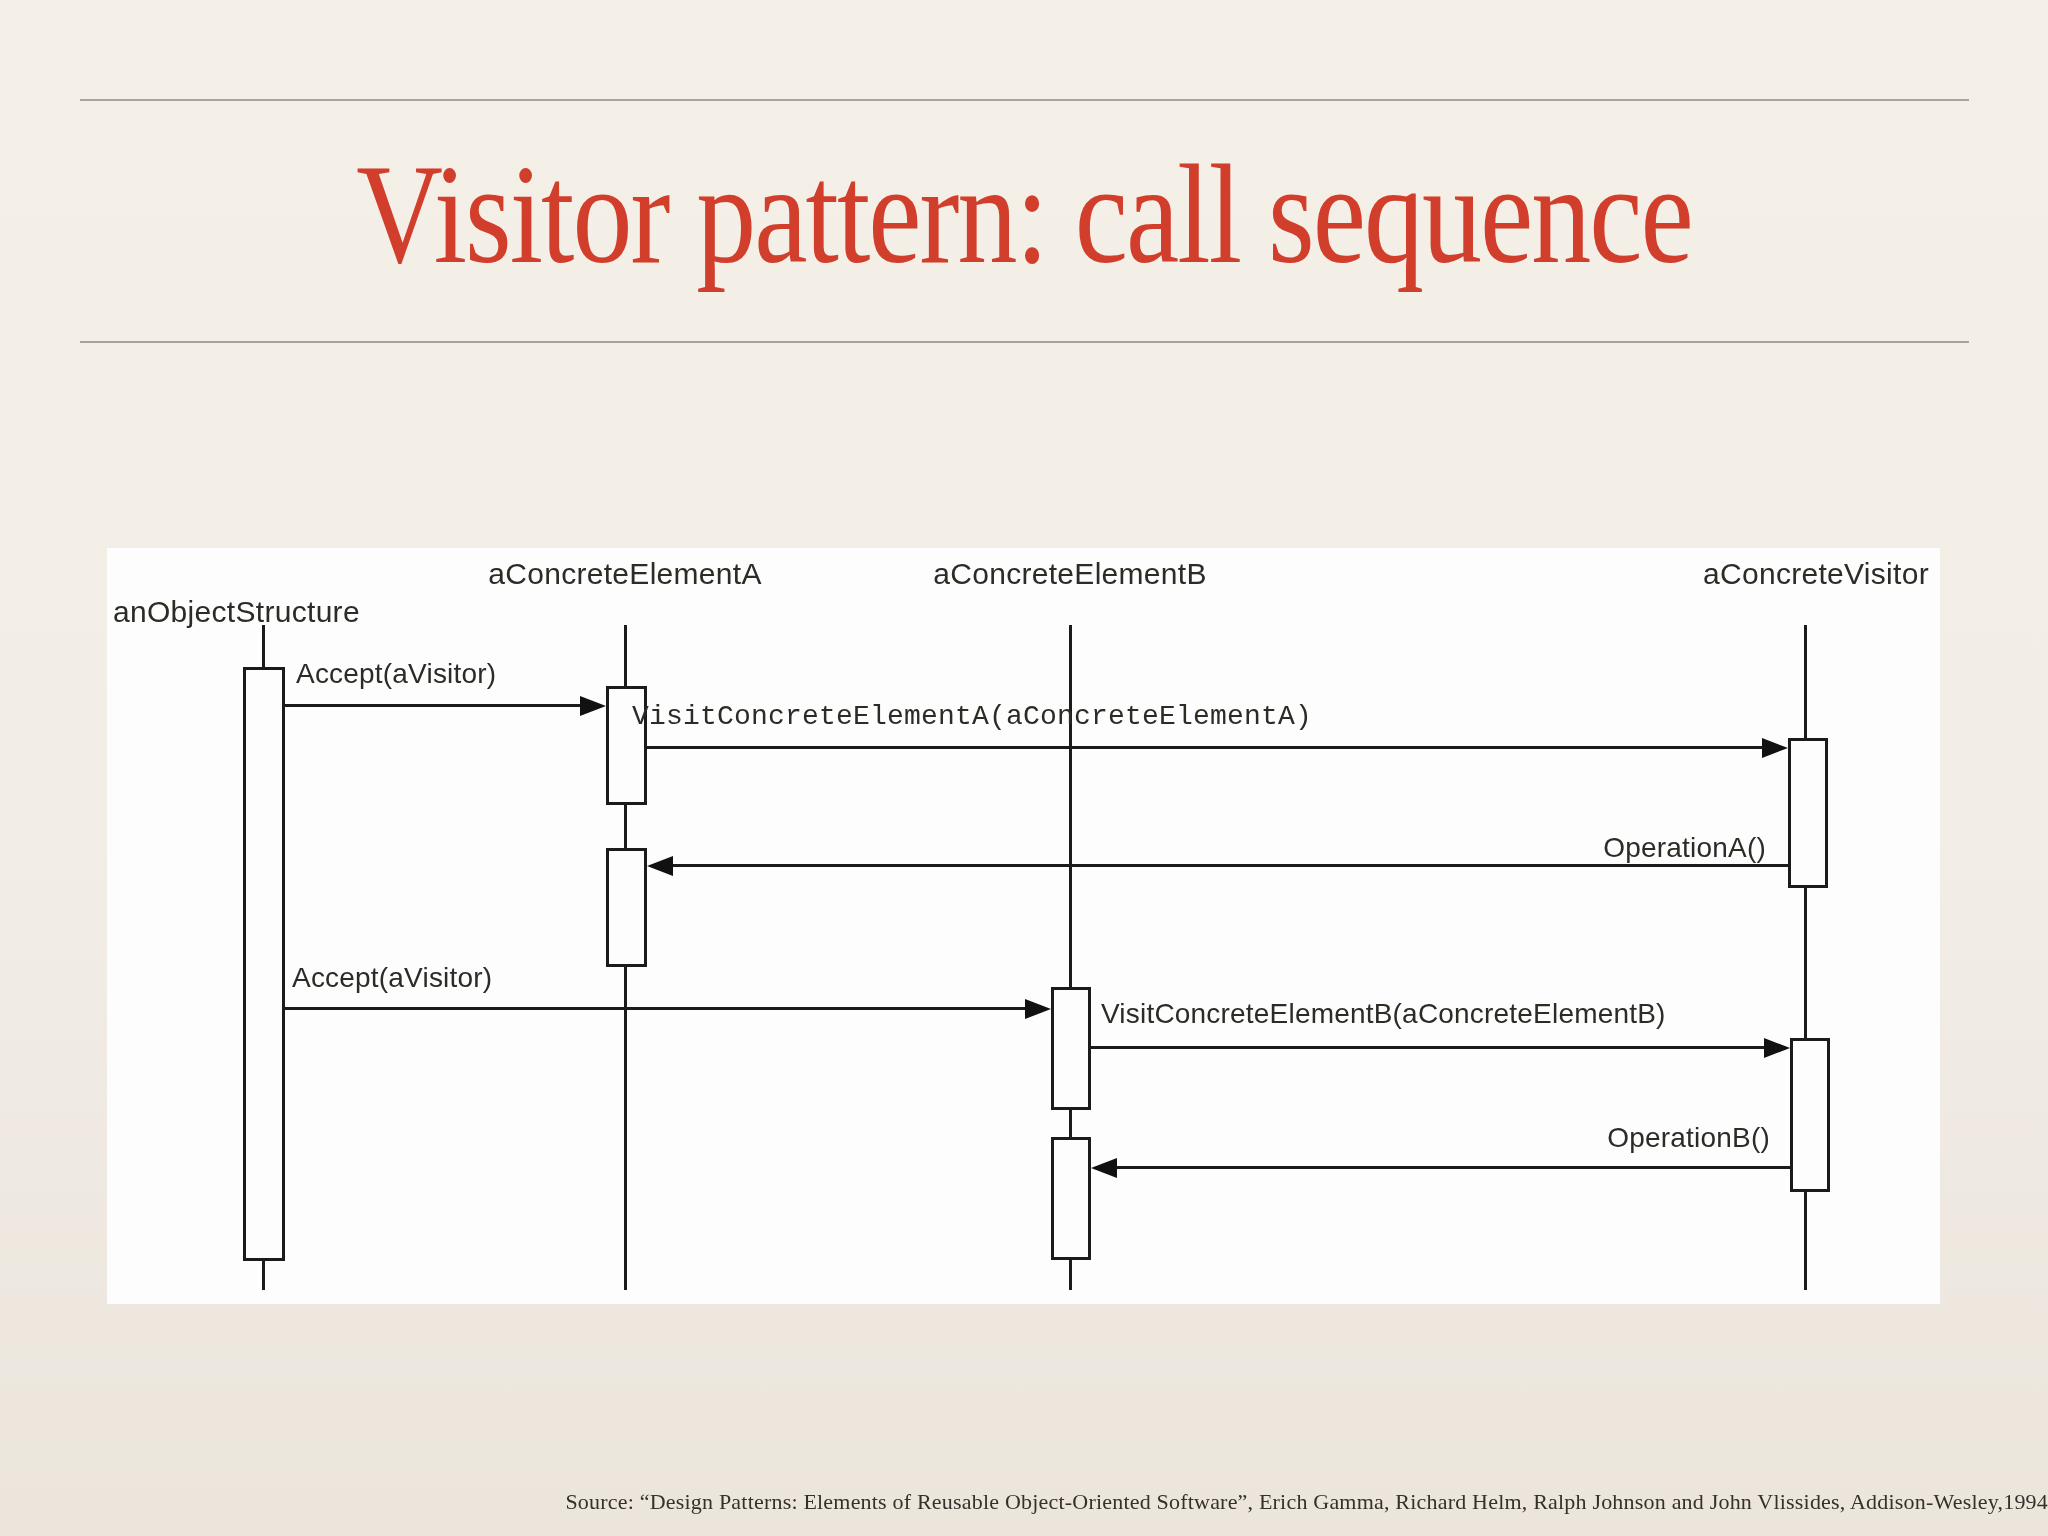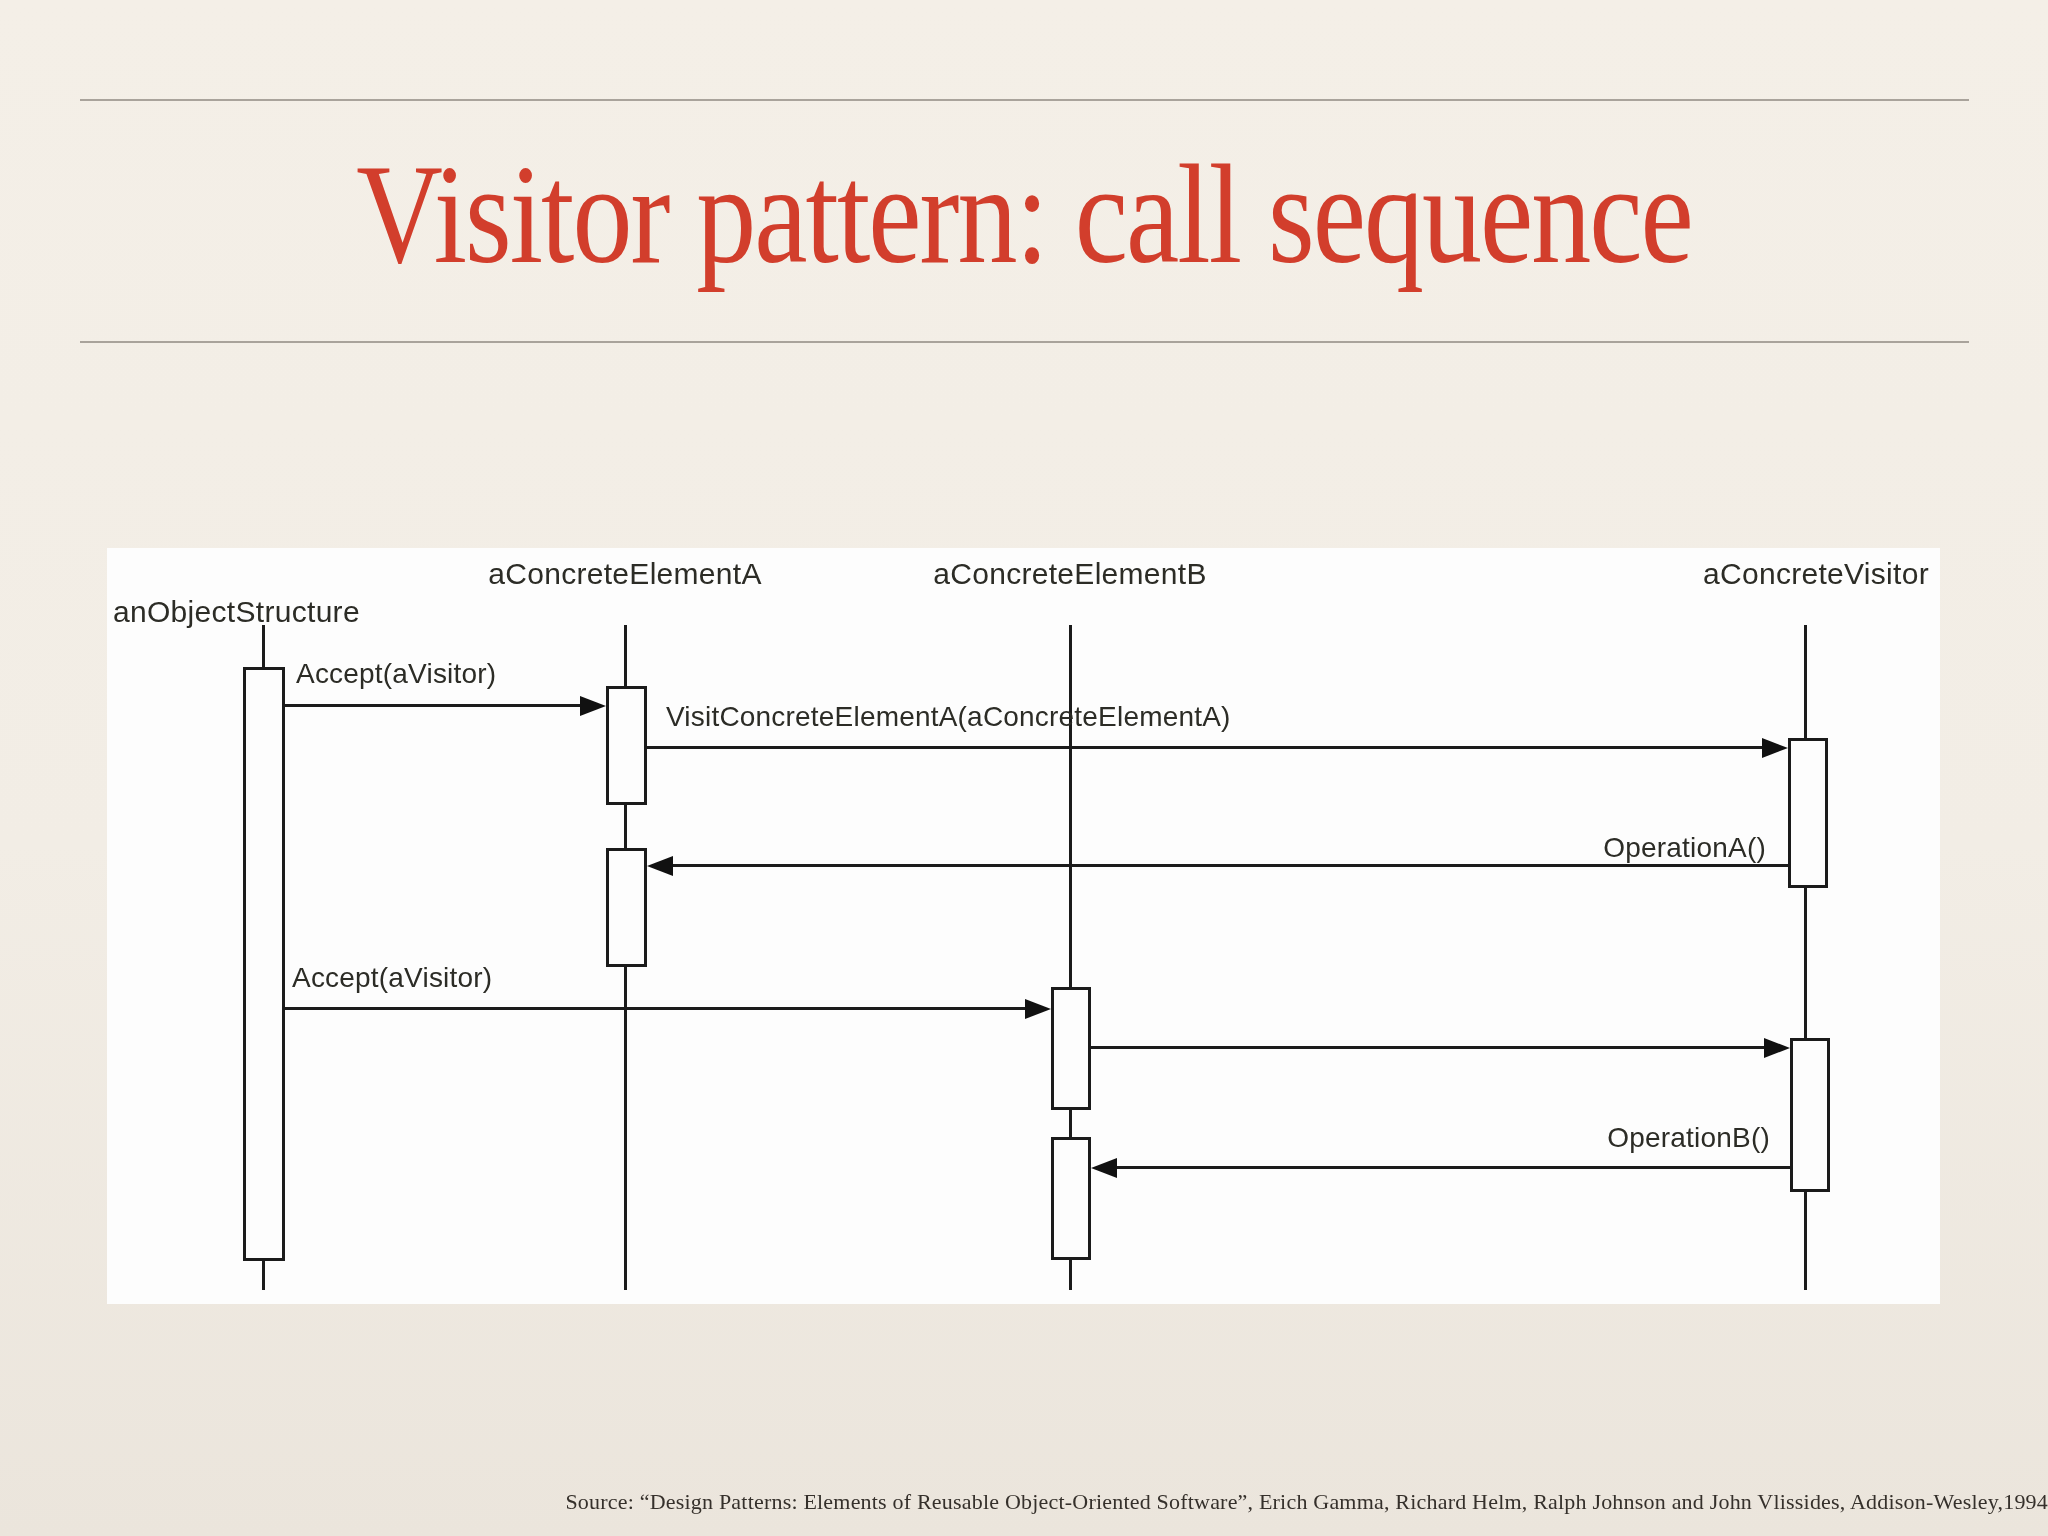--- a/index.html
+++ b/index.html
@@ -135,32 +135,33 @@
   <div class="activation" style="left:499px;  top:300px; width:41px; height:119px;"></div>
   <div class="activation" style="left:944px;  top:439px; width:40px; height:123px;"></div>
   <div class="activation" style="left:944px;  top:589px; width:40px; height:123px;"></div>
   <div class="activation" style="left:1681px; top:190px; width:40px; height:150px;"></div>
   <div class="activation" style="left:1683px; top:490px; width:40px; height:154px;"></div>
 
   <div class="msg-label" style="left:189px; top:108px;">Accept(aVisitor)</div>
   <div class="msg-line" style="left:178px; top:156px; width:299px;"></div>
   <div class="arrowhead arrow-right" style="left:473px; top:148px;"></div>
 
-  <div class="msg-label" style="left:559px; top:151px;">VisitConcreteElementA(aConcreteElementA)</div>
+  <div class="msg-label" style="left:525px; top:151px;font-family:Liberation Mono, monospace;">VisitConcreteElementA(aConcreteElementA)</div>
   <div class="msg-line" style="left:540px; top:198px; width:1115px;"></div>
   <div class="arrowhead arrow-right" style="left:1655px; top:190px;"></div>
 
   <div class="msg-label" style="right:174px; top:270px;margin-top:12px;">OperationA()</div>
   <div class="msg-line" style="left:566px; top:316px; width:1115px;"></div>
   <div class="arrowhead arrow-left" style="left:540px; top:308px;"></div>
 
   <div class="msg-label" style="left:185px; top:412px;">Accept(aVisitor)</div>
   <div class="msg-line" style="left:178px; top:459px; width:740px;"></div>
   <div class="arrowhead arrow-right" style="left:918px; top:451px;"></div>
 
+  <div class="msg-label" style="left:994px; top:448px;">VisitConcreteElementB(aConcreteElementB)</div>
   <div class="msg-line" style="left:984px; top:498px; width:677px;"></div>
   <div class="arrowhead arrow-right" style="left:1657px; top:490px;"></div>
 
   <div class="msg-label" style="right:170px; top:572px;">OperationB()</div>
   <div class="msg-line" style="left:1010px; top:618px; width:673px;"></div>
   <div class="arrowhead arrow-left" style="left:984px; top:610px;"></div>
 
 </div>
 
 <div class="source-line">Source: “Design Patterns: Elements of Reusable Object-Oriented Software”, Erich Gamma, Richard Helm, Ralph Johnson and John Vlissides, Addison-Wesley,1994</div>

